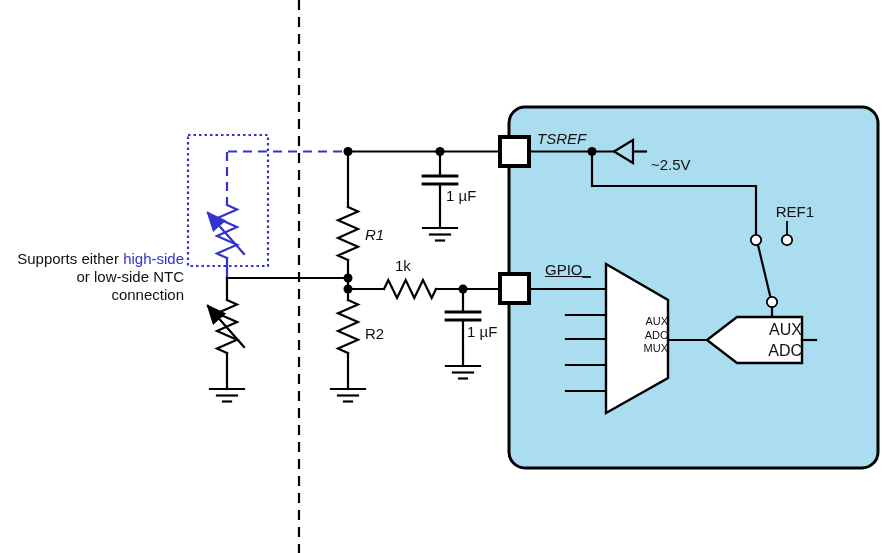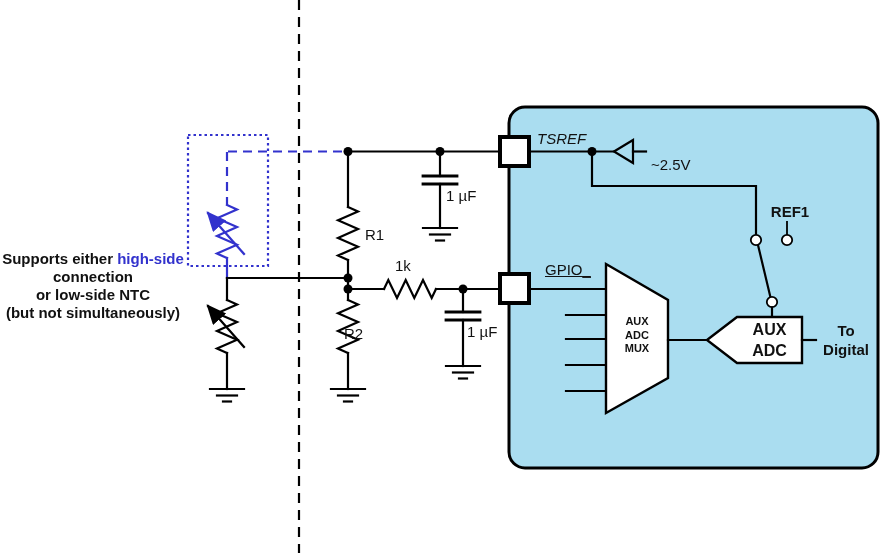--- a/index.html
+++ b/index.html
@@ -20,21 +20,21 @@
   .dot{fill:var(--wire-black);stroke:none;}
   .pad{fill:#ffffff;stroke:var(--wire-black);stroke-width:4;}
   .icbox{fill:var(--ic-fill);stroke:var(--wire-black);stroke-width:3;}
   .shape{fill:#ffffff;stroke:var(--wire-black);stroke-width:2.4;stroke-linejoin:miter;}
   .tri{fill:var(--ic-fill);stroke:var(--wire-black);stroke-width:2.2;stroke-linejoin:miter;}
   .sw{fill:#ffffff;stroke:var(--wire-black);stroke-width:1.8;}
   .boundary-dash{stroke:var(--wire-black);stroke-width:2.2;stroke-dasharray:10 7;fill:none;}
   .blue-dotted{stroke:var(--highlight-blue);stroke-width:2.2;fill:none;stroke-dasharray:2.5 3;}
   .blue-dashed{stroke:var(--highlight-blue);stroke-width:2.2;fill:none;stroke-dasharray:9 6;stroke-linecap:butt;}
   .lbl{position:absolute;font-size:15px;line-height:18px;white-space:nowrap;}
-  .center{text-align:center;white-space:normal;font-weight:bold;}
+  .center{text-align:right;white-space:normal;}
   .hl{color:var(--highlight-blue);}
   #annotation{left:2px;top:250px;width:182px;font-size:15px;line-height:18px;}
   #mux-label{left:606px;top:315px;width:62px;font-size:11px;line-height:13.5px;}
   #adc-label{left:737px;top:319px;width:65px;font-size:16px;line-height:21px;}
   #to-digital{left:816px;top:321px;width:60px;font-size:15px;line-height:19px;}
   #ref1-label{left:766px;top:203px;width:48px;}
 </style>
 </head>
 <body>
 
@@ -172,43 +172,38 @@
       <path class="shape" d="M707,340 L737,317 H802 V363 H737 Z"></path>
       <line class="wire" x1="802" y1="340" x2="816" y2="340"></line>
     </g>
 
     <rect class="pad" x="500" y="137" width="29" height="29"></rect>
     <rect class="pad" x="500" y="274" width="29" height="29"></rect>
   </svg>
 
   <div id="annotation" class="lbl center">
     <div><span>Supports either </span><span class="hl">high-side</span></div>
+    <div>or low-side NTC</div>
     <div>connection</div>
-    <div>or low-side NTC</div>
-    <div>(but not simultaneously)</div>
   </div>
 
-  <div class="lbl" style="left:365px;top:226px;">R1</div>
-  <div class="lbl" style="left:344px;top:325px;">R2</div>
+  <div class="lbl" style="left:365px;top:226px;font-style:italic;">R1</div>
+  <div class="lbl" style="left:365px;top:325px;">R2</div>
   <div class="lbl" style="left:395px;top:257px;">1k</div>
   <div class="lbl" style="left:446px;top:187px;">1 µF</div>
   <div class="lbl" style="left:467px;top:323px;">1 µF</div>
 
   <div class="lbl" style="left:537px;top:130px;font-style:italic;">TSREF</div>
   <div class="lbl" style="left:545px;top:261px;text-decoration:underline;">GPIO_</div>
   <div class="lbl" style="left:651px;top:156px;">~2.5V</div>
   <div id="ref1-label" class="lbl center">REF1</div>
 
   <div id="mux-label" class="lbl center">
     <div>AUX</div>
     <div>ADC</div>
     <div>MUX</div>
   </div>
   <div id="adc-label" class="lbl center">
     <div>AUX</div>
     <div>ADC</div>
   </div>
-  <div id="to-digital" class="lbl center">
-    <div>To</div>
-    <div>Digital</div>
-  </div>
 
 </div>
 
 </body></html>

